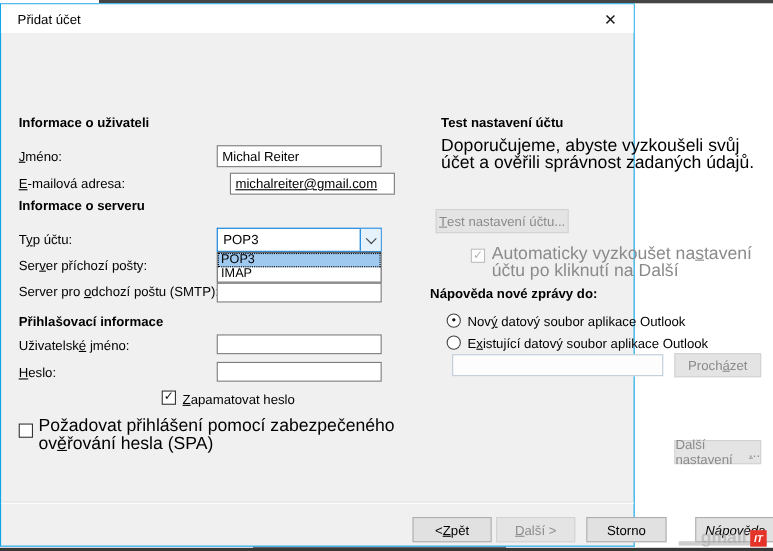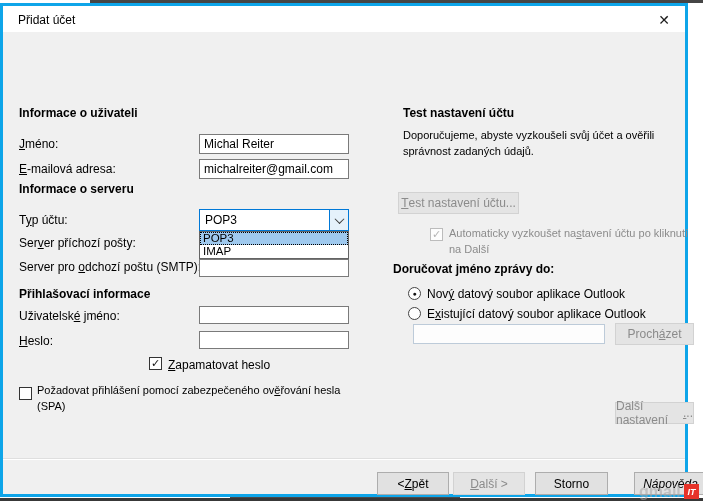--- a/index.html
+++ b/index.html
@@ -11,22 +11,22 @@
   }
   u { text-decoration:underline; }
 
   
   .strip-top { position:absolute; left:90px; top:0; right:0; height:3px; background:#454545; }
   .strip-bottom { position:absolute; left:0; bottom:0; width:703px; height:3px; background:#383838; }
   .strip-mid { position:absolute; left:230px; top:495px; width:230px; height:3px; background:#4a4a4a; }
   .strip-br { position:absolute; left:617px; top:492px; width:80px; height:4px; background:#b9b9b9; opacity:.7; }
 
   .dialog {
-    position:absolute; left:0; top:3px; width:688px; height:494px;
-    background:#f0f0f0; border:3px solid #0ea5e9;
+    position:absolute; left:0; top:3px; width:577px; height:494px;
+    background:#f0f0f0; border:1px solid #0ea5e9;
   }
   .titlebar { position:absolute; left:0; top:0; width:100%; height:26px; background:#fff; }
   .title-text { position:absolute; left:15px; top:7px; font-size:12px; color:#000; }
   .close-btn {
     position:absolute; right:6px; top:2px; width:30px; height:24px;
     display:flex; align-items:center; justify-content:center;
     font-size:14px; color:#1a1a1a; cursor:default;
   }
   .header-band { position:absolute; left:0; top:26px; width:100%; height:59px; background:#fff; border-bottom:1px solid #dcdcdc; }
   .header-title { position:absolute; left:23px; top:10px; font-weight:bold; font-size:12.5px; }
@@ -68,21 +68,21 @@
            background:#fff; display:flex; align-items:center; justify-content:center;
            font-size:7px; line-height:7px; color:#111; }
 
   .btn {
     position:absolute; background:#e1e1e1; border:1px solid #adadad;
     display:flex; align-items:center; justify-content:center;
     font-size:12px; color:#000; cursor:default;
   }
   .btn.disabled { background:#e4e4e4; border-color:#d2d2d2; color:#8b8b8b; }
 
-  .para { position:absolute; font-size:11px; line-height:16px; }
+  .para { position:absolute; font-size:16px; line-height:16px; }
 
   .footer-sep { position:absolute; left:0; top:452px; width:100%; height:2px;
                 border-top:1px solid #dfdfdf; border-bottom:1px solid #ffffff; }
 
   .watermark { position:absolute; left:636px; top:475px; width:64px; height:22px; z-index:9; pointer-events:none; }
   .wm-text { position:absolute; left:0; top:2px; font-size:16px; font-weight:bold;
              color:rgba(165,165,165,0.55); letter-spacing:0; }
   .wm-box { position:absolute; left:45px; top:3px; width:15px; height:15px; background:#e63329;
             color:#fff; font-size:9px; font-weight:bold; font-style:italic;
             display:flex; align-items:center; justify-content:center; }
@@ -104,21 +104,21 @@
     </div>
   </div>
 
 
   <div class="section-h" style="left:16px; top:100px;">Informace o uživateli</div>
 
   <div class="lbl" style="left:16px; top:131px;"><u>J</u>méno:</div>
   <div class="tbox" style="left:196px; top:128px; width:150px; height:20px;">Michal Reiter</div>
 
   <div class="lbl" style="left:16px; top:156px;"><u>E</u>-mailová adresa:</div>
-  <div class="tbox" style="left:196px; top:153px; width:150px; height:20px;">michalreiter@gmail.com</div>
+  <div class="tbox" style="left:208px; top:153px; width:150px; height:20px;text-decoration:underline;">michalreiter@gmail.com</div>
 
   <div class="section-h" style="left:16px; top:176px;">Informace o serveru</div>
 
   <div class="lbl" style="left:16px; top:207px;">T<u>y</u>p účtu:</div>
   <div class="combo">
     <div class="combo-text">POP3</div>
     <div class="combo-btn">
       <div class="chevron"></div>
     </div>
   </div>
@@ -153,21 +153,21 @@
   <div class="section-h" style="left:400px; top:100px;">Test nastavení účtu</div>
   <div class="para" style="left:400px; top:121px; width:300px;">Doporučujeme, abyste vyzkoušeli svůj účet a ověřili správnost zadaných údajů.</div>
 
   <div class="btn disabled" style="left:395px; top:186px; width:121px; height:22px;"><u>T</u>est nastavení účtu...</div>
 
   <div class="check disabled" style="left:427px; top:222px;">
     <span>✓</span>
   </div>
   <div class="para" style="left:446px; top:219px; width:240px; white-space:normal; color:#8b8b8b;">Automaticky vyzkoušet na<u>s</u>tavení účtu po kliknutí na Další</div>
 
-  <div class="section-h" style="left:390px; top:256px;">Doručovat jméno zprávy do:</div>
+  <div class="section-h" style="left:390px; top:256px;">Nápověda nové zprávy do:</div>
 
   <div class="radio" style="left:405px; top:281px;">
     <span>●</span>
   </div>
   <div class="lbl" style="left:424px; top:281px;">Nov<u>ý</u> datový soubor aplikace Outlook</div>
 
   <div class="radio" style="left:405px; top:301px;">
     <span></span>
   </div>
   <div class="lbl" style="left:424px; top:301px;">E<u>x</u>istující datový soubor aplikace Outlook</div>

